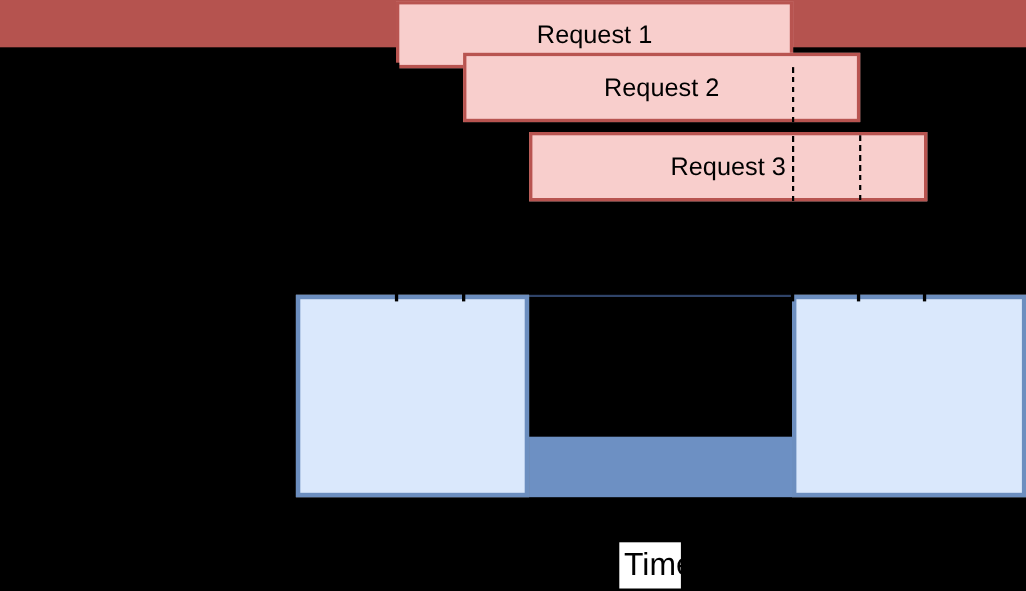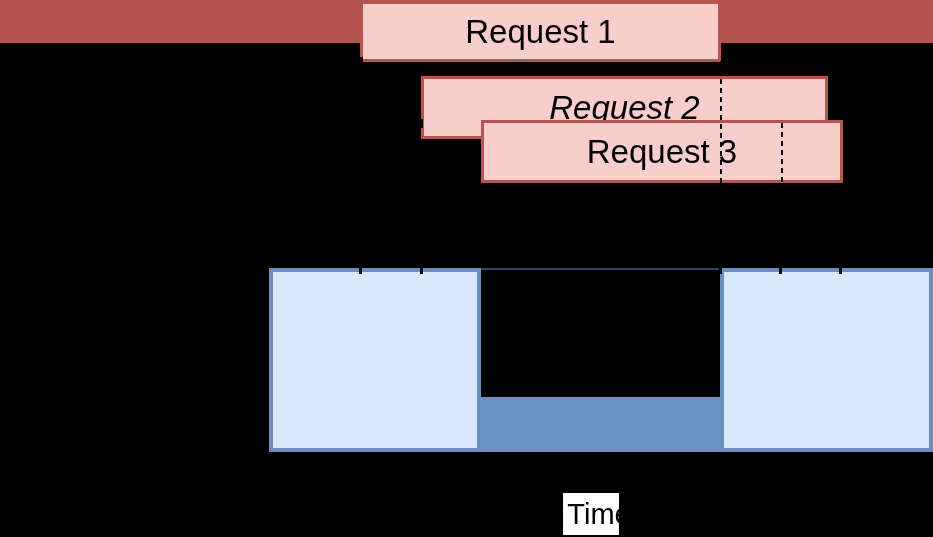--- a/index.html
+++ b/index.html
@@ -14,25 +14,25 @@
   .abs { position: absolute; box-sizing: border-box; }
 
   
   .top-bar { left: 0; top: 0; width: 933px; height: 43px; background: #b5534f; }
 
   
   .req {
     background: #f8cecc;
     border: 3px solid #b85450;
     display: flex; align-items: center; justify-content: center;
-    font-size: 33px; color: #000;
+    font-size: 23px; color: #000;
     z-index: 2;
   }
   .req1 { left: 360px; top: 1px;   width: 361px; height: 61px; }
-  .req2 { left: 421px; top: 76px;  width: 407px; height: 63px; font-style: italic; }
+  .req2 { left: 421px; top: 48px;  width: 361px; height: 63px; }
   .req3 { left: 481px; top: 120px; width: 362px; height: 63px; text-align: right; }
 
   
   .vdash {
     width: 2px;
     background: repeating-linear-gradient(to bottom, #000 0 5px, rgba(0,0,0,0) 5px 9px);
     z-index: 3;
   }
   .dash-r1 { left: 720px; top: 61px;  height: 122px; }
   .dash-r2 { left: 781px; top: 123px; height: 60px; }

